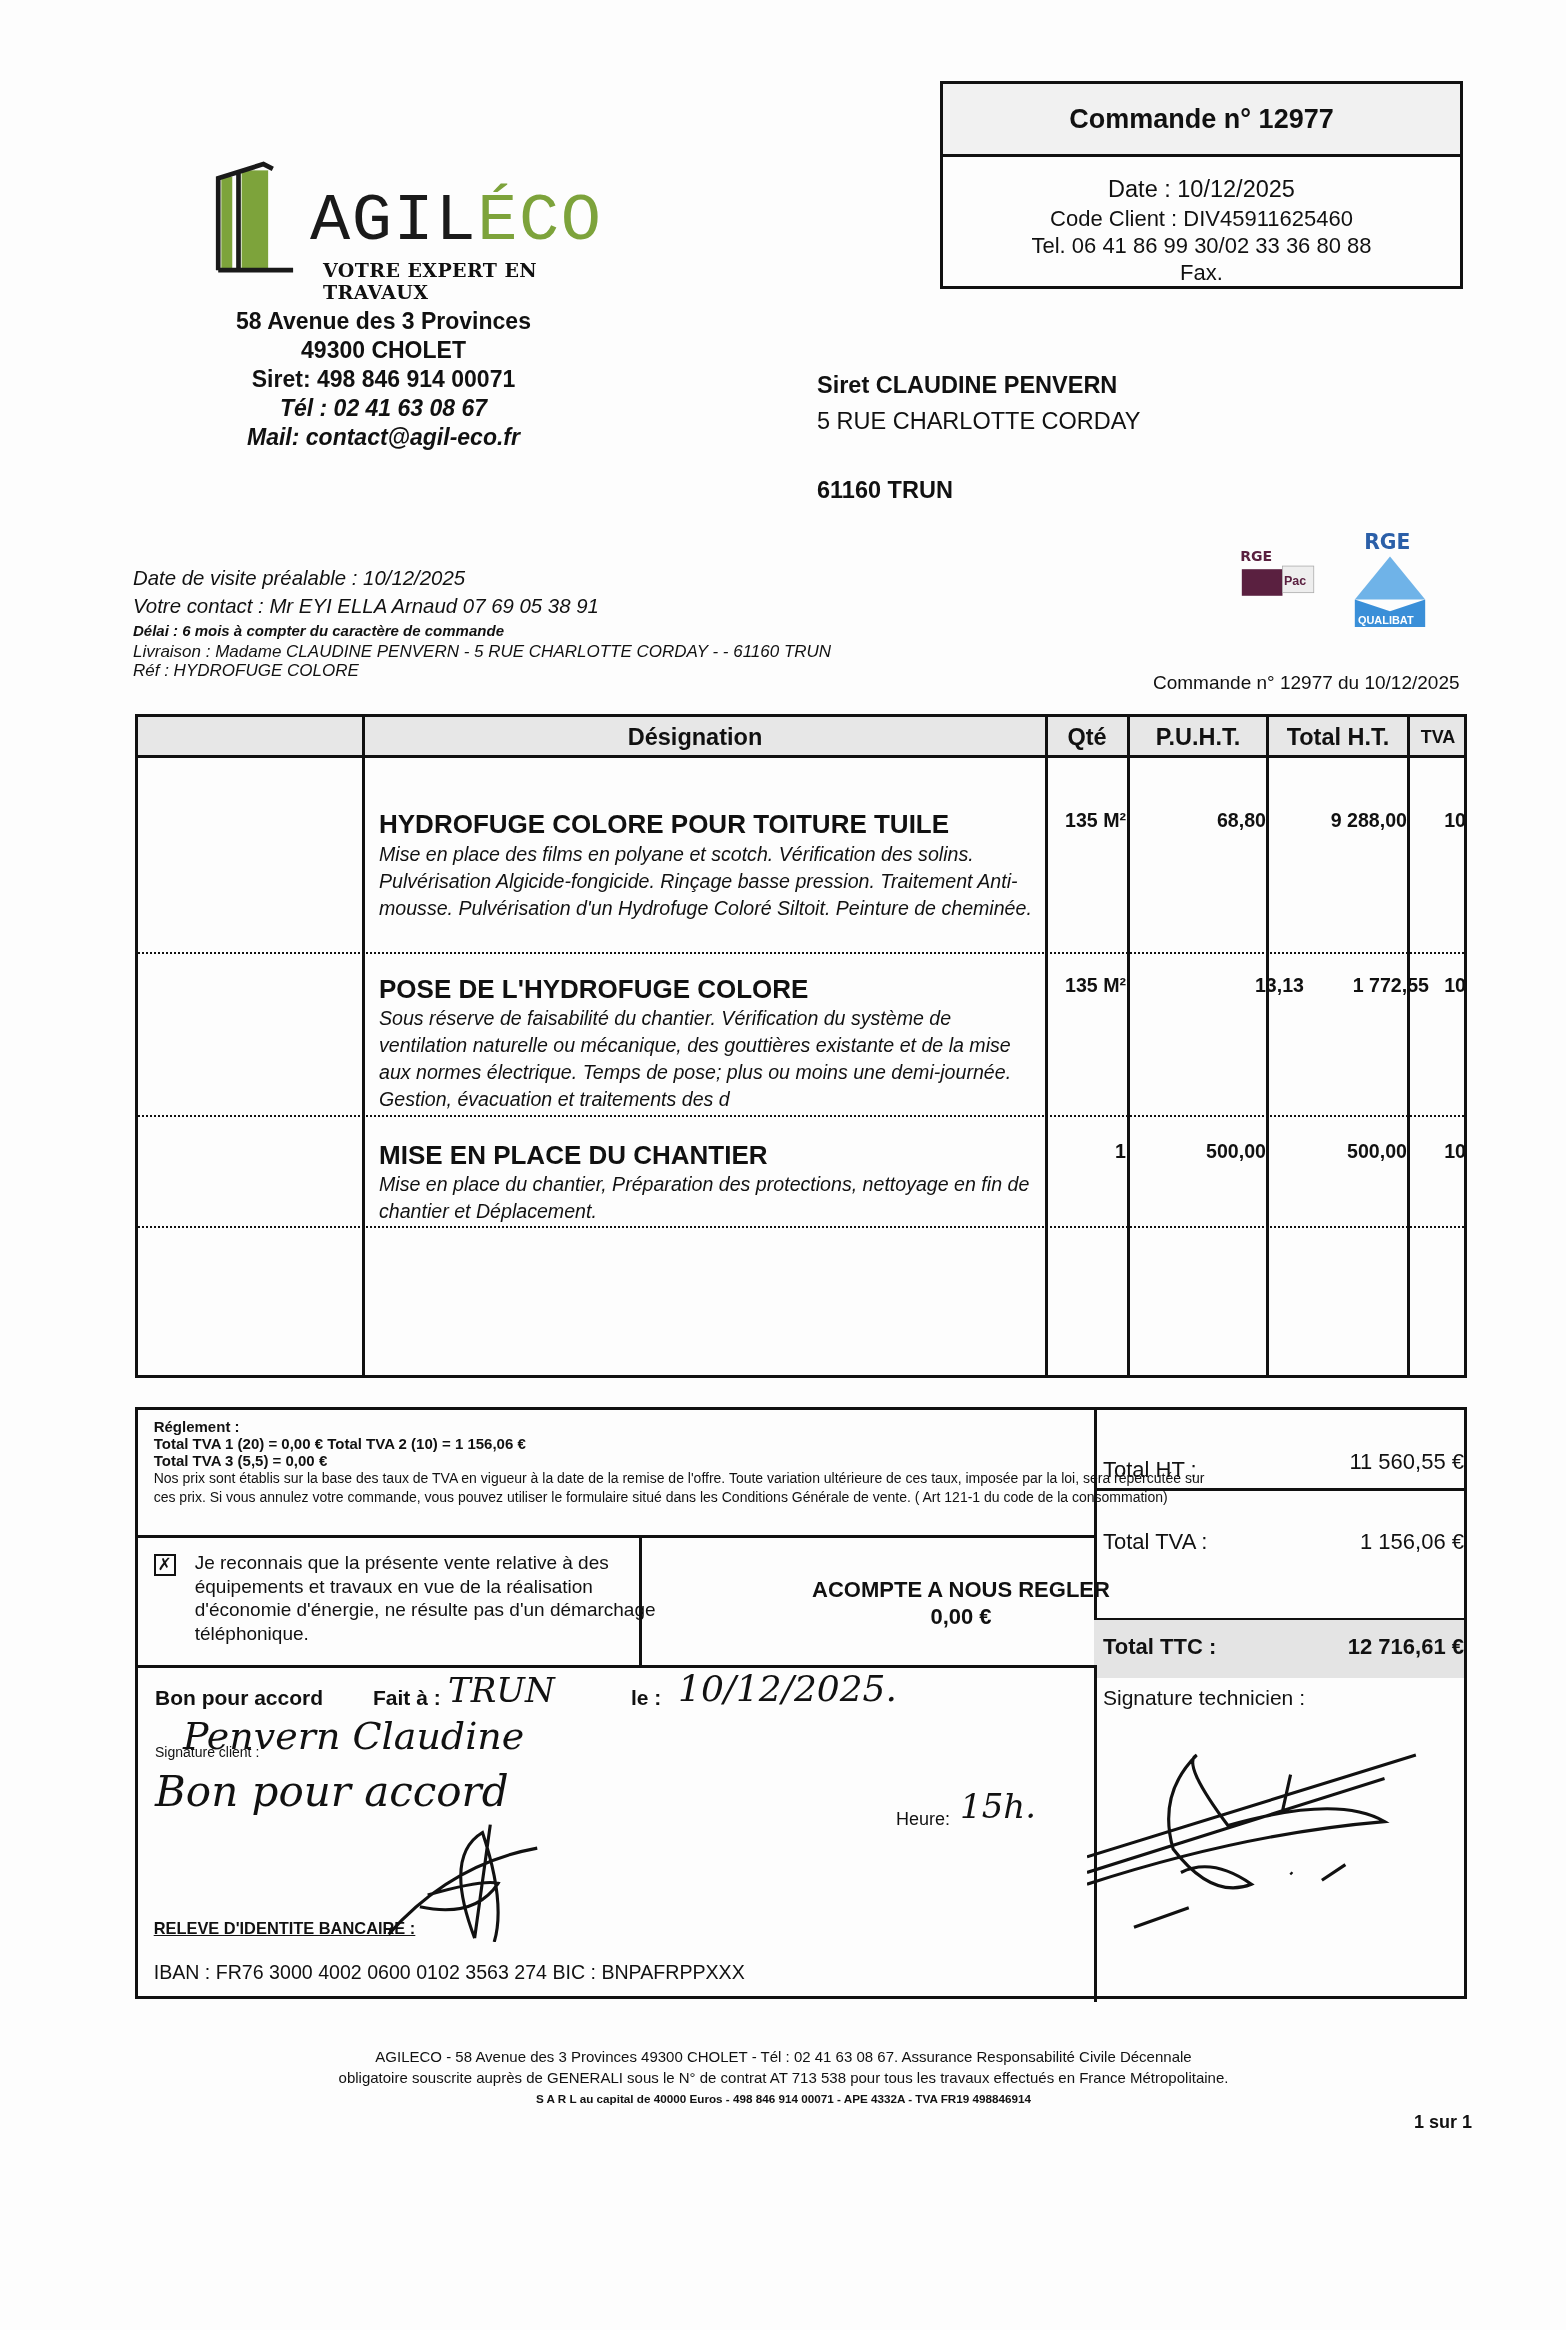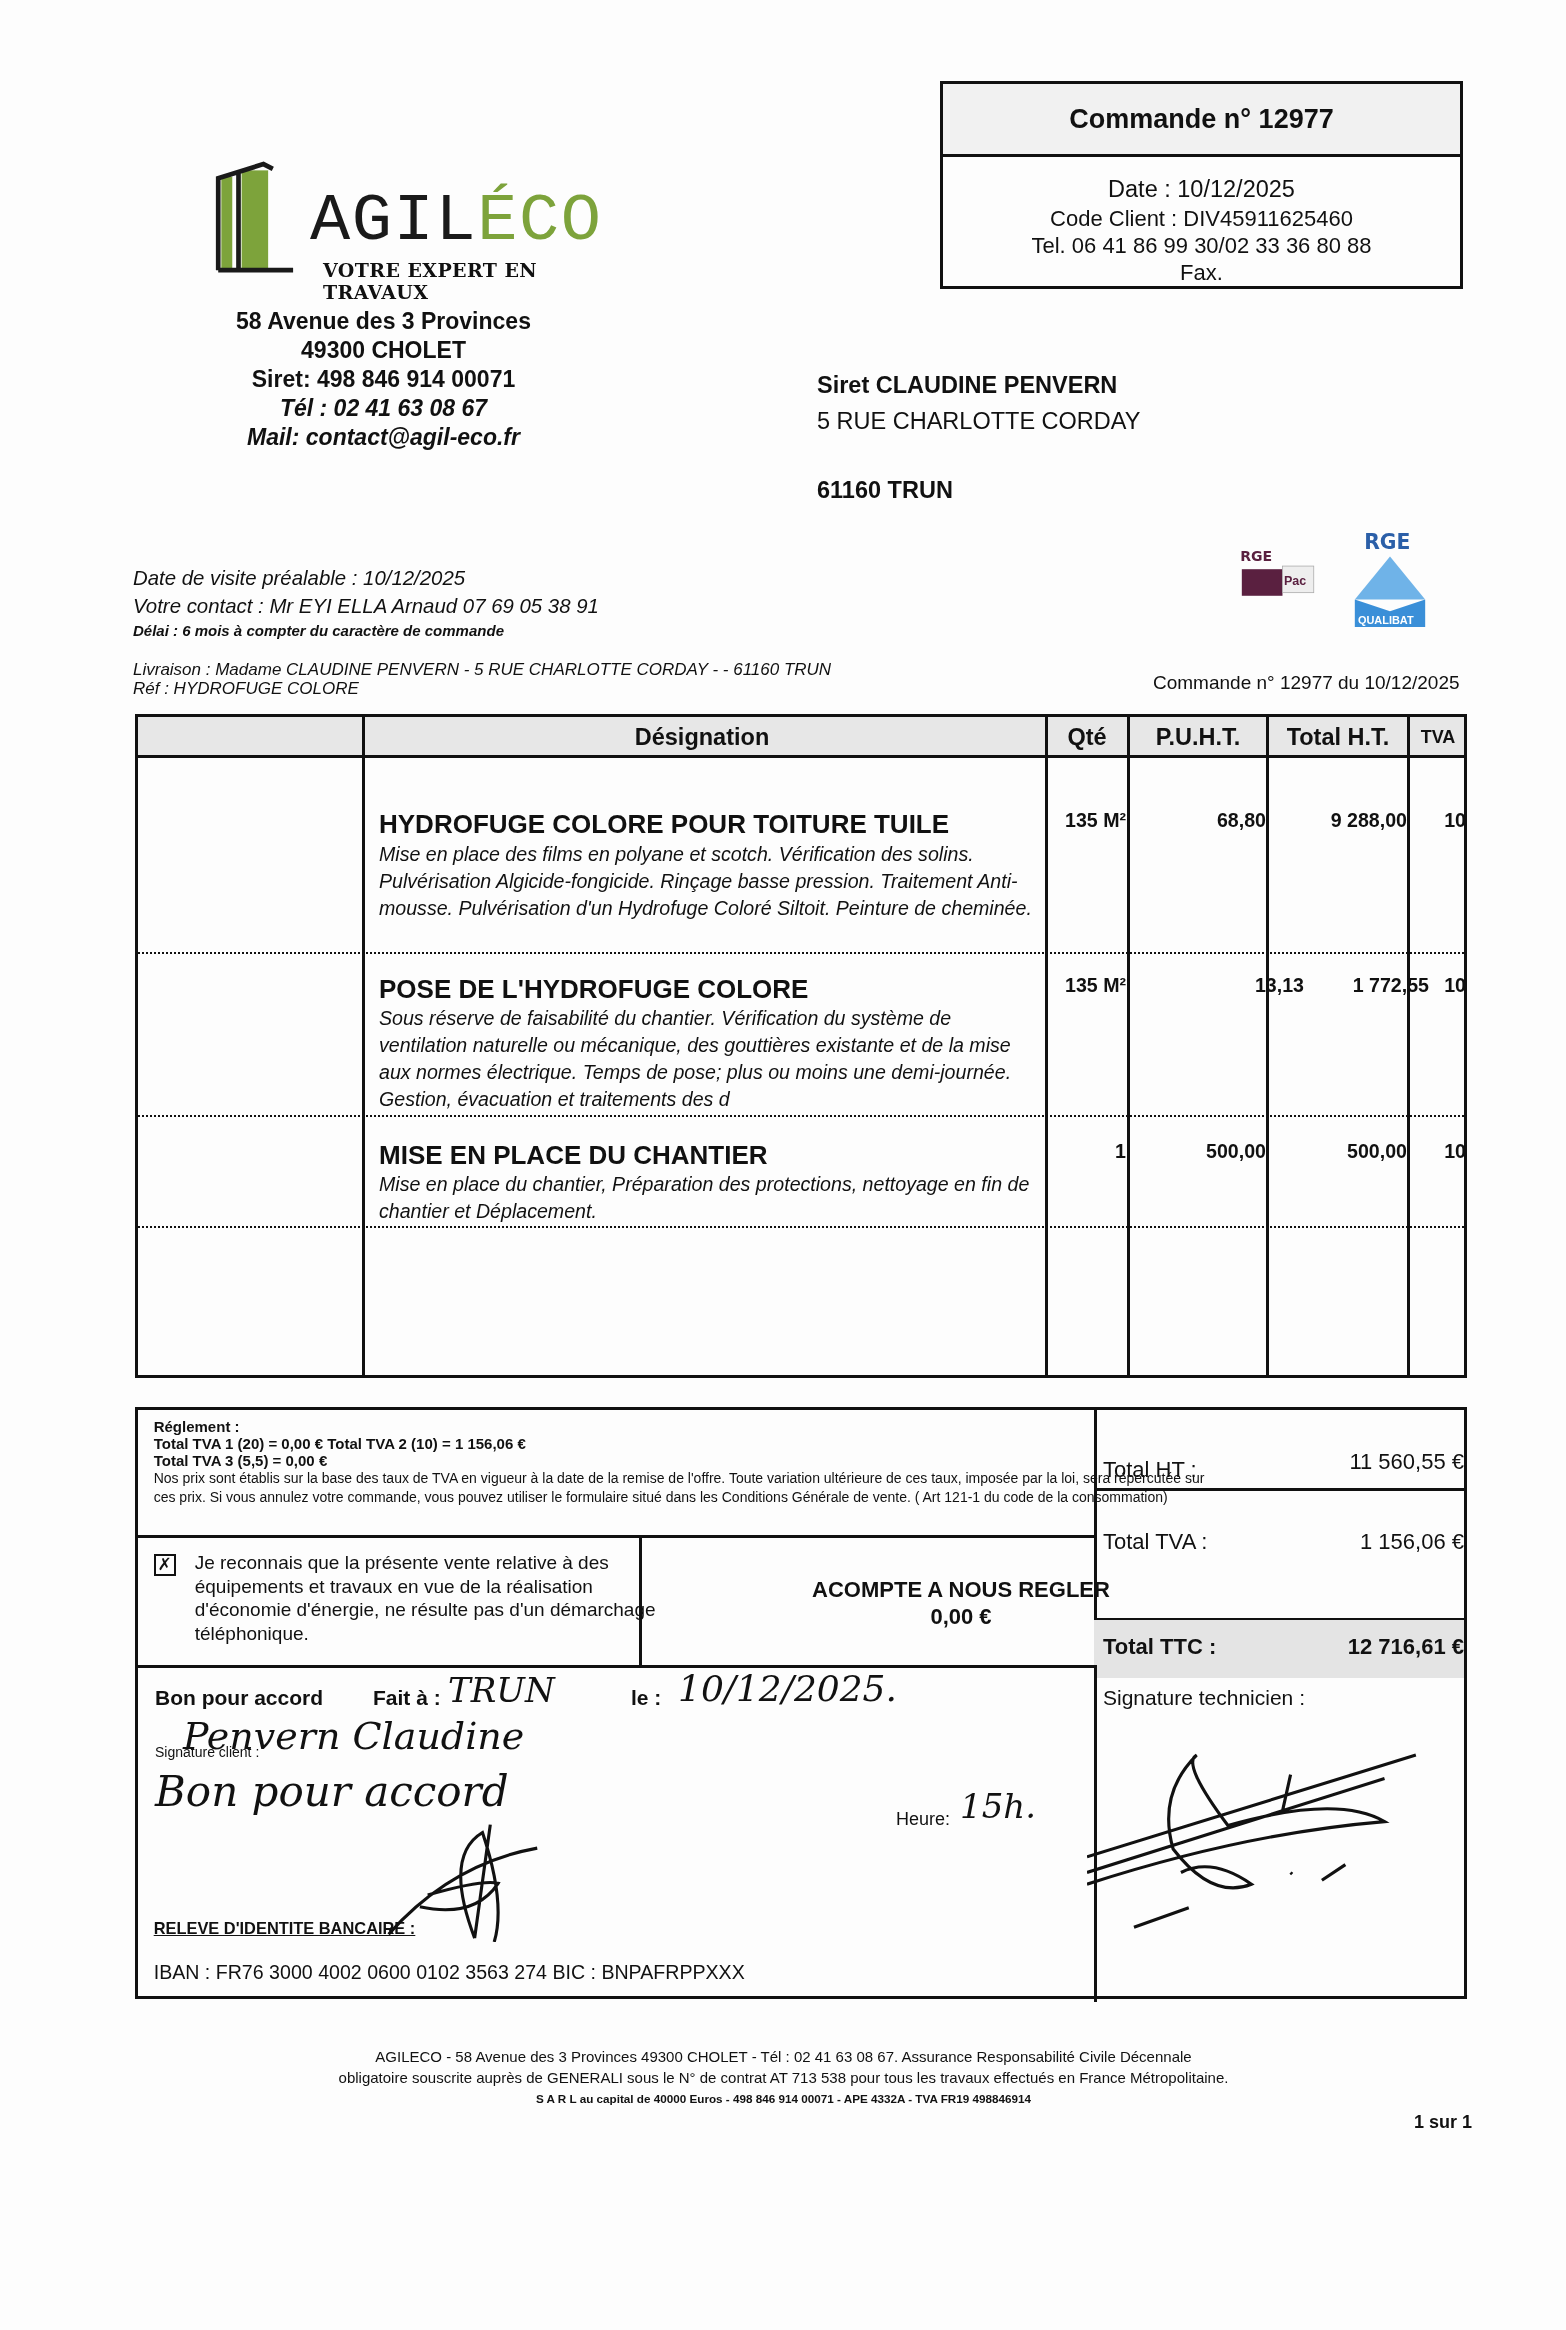--- a/index.html
+++ b/index.html
@@ -105,21 +105,21 @@
 <div id="recipient" class="abs">
   <div class="b">Siret CLAUDINE PENVERN</div>
   <div>5 RUE CHARLOTTE CORDAY</div>
   <div class="b" style="margin-top:33px">61160 TRUN</div>
 </div>
 
 <div id="meta" class="abs">
   <div>Date de visite préalable : 10/12/2025</div>
   <div>Votre contact : Mr EYI ELLA Arnaud 07 69 05 38 91</div>
   <div class="small">Délai : 6 mois à compter du caractère de commande</div>
-  <div class="mid" style="margin-top:18px">Livraison : Madame CLAUDINE PENVERN - 5 RUE CHARLOTTE CORDAY - - 61160 TRUN</div>
+  <div class="mid" style="margin-top:0">Livraison : Madame CLAUDINE PENVERN - 5 RUE CHARLOTTE CORDAY - - 61160 TRUN</div>
   <div class="mid">Réf : HYDROFUGE COLORE</div>
 </div>
 
 <div id="rge1" class="abs">
   <svg width="86" height="59" viewBox="0 0 110 75">
     <rect x="10" y="32" width="52" height="34" fill="#5a2040"></rect>
     <rect x="62" y="28" width="40" height="34" fill="#eee" stroke="#aaa"></rect>
     <text x="8" y="22" font-family="DejaVu Sans, sans-serif" font-weight="bold" font-size="18" fill="#5a2040">RGE</text>
     <text x="64" y="52" font-family="Liberation Sans, sans-serif" font-weight="bold" font-size="16" fill="#5a2040">Pac</text>
   </svg>
@@ -136,21 +136,21 @@
 <div id="order-ref" class="abs">Commande n° 12977 du 10/12/2025</div>
 
 <div id="items" class="abs">
   <div class="hdr"></div>
   <div class="col" style="left:224px"></div>
   <div class="col" style="left:907px"></div>
   <div class="col" style="left:989px"></div>
   <div class="col" style="left:1128px"></div>
   <div class="col" style="left:1269px"></div>
 
-  <div class="hcell" style="left:227px;width:674px">Désignation</div>
+  <div class="hcell" style="left:220px;width:674px">Désignation</div>
   <div class="hcell" style="left:910px;width:78px">Qté</div>
   <div class="hcell" style="left:992px;width:136px">P.U.H.T.</div>
   <div class="hcell" style="left:1131px;width:138px">Total H.T.</div>
   <div class="hcell" style="left:1272px;width:56px;font-size:18px">TVA</div>
 
   <div>
     <div class="desc-title" style="top:92px">HYDROFUGE COLORE POUR TOITURE TUILE</div>
     <div class="desc-text" style="top:124px">Mise en place des films en polyane et scotch. Vérification des solins. Pulvérisation Algicide-fongicide. Rinçage basse pression. Traitement Anti-mousse. Pulvérisation d'un Hydrofuge Coloré Siltoit. Peinture de cheminée.</div>
     <div class="num" style="left:910px;width:78px;top:92px">135 M²</div>
     <div class="num" style="left:992px;width:136px;top:92px">68,80</div>

